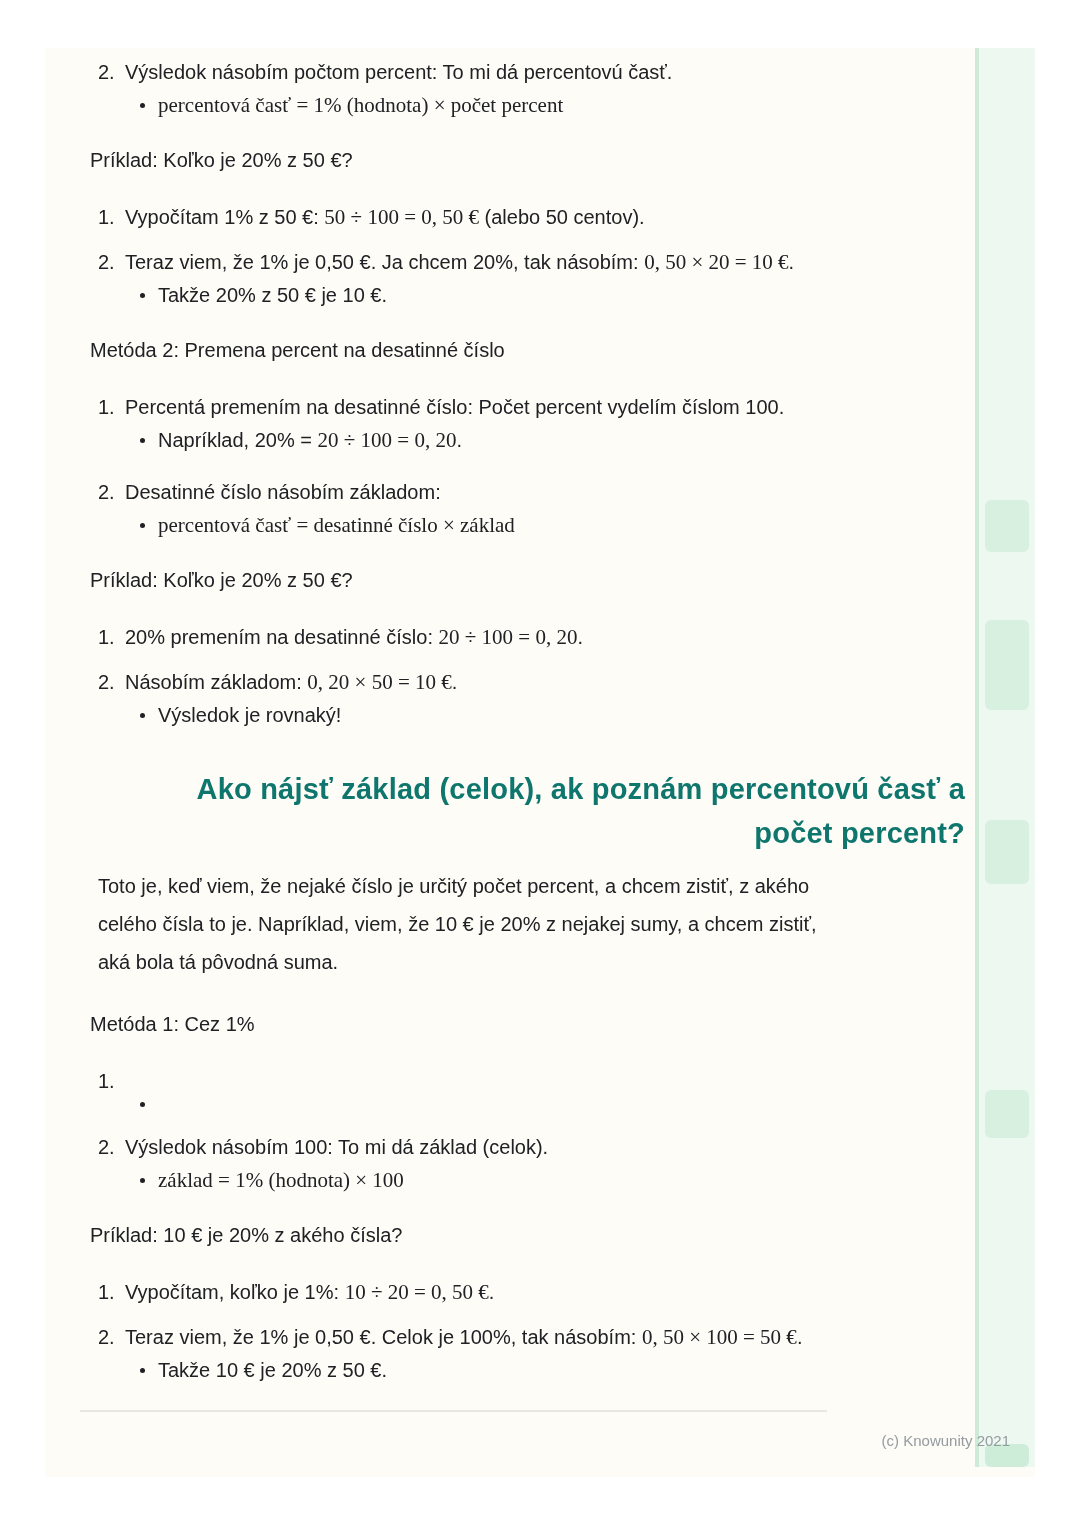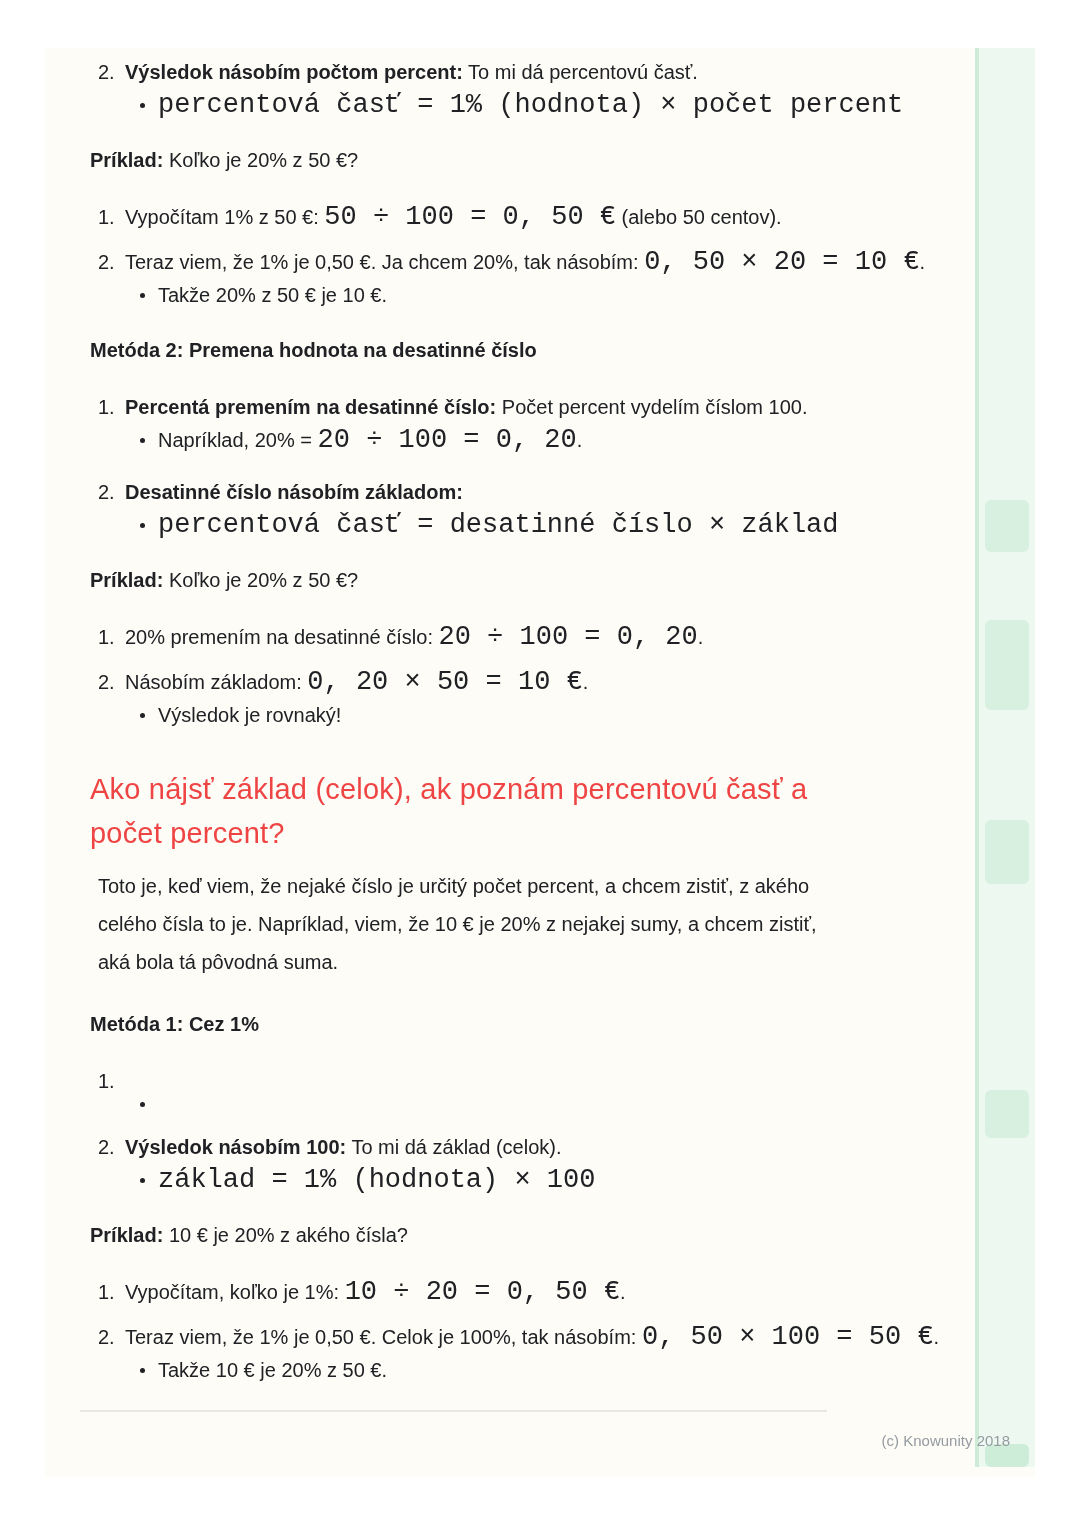--- a/index.html
+++ b/index.html
@@ -45,25 +45,25 @@
     position: relative;
     z-index: 1;
     padding: 12px 70px 0 45px;
     font-size: 20px;
     line-height: 24px;
     color: #202125;
   }
   .content > :first-child { margin-top: 0 !important; }
 
   .seg-normal { }
-  .seg-bold   { font-weight: 700; }
+  .seg-bold   { font-weight: 400; }
   .seg-italic { }
   .seg-math   {
-    font-family: Liberation Mono, monospace;
-    font-size: 27px;
+    font-family: Liberation Serif, serif;
+    font-size: 21px;
   }
 
   .b-numbered {
     display: flex;
     margin: 30px 0 0 8px;
   }
   .b-numbered .num {
     flex: none;
     min-width: 27px;
   }
@@ -83,24 +83,25 @@
     height: 5px;
     border-radius: 50%;
     background: #202125;
     margin-right: 13px;
   }
 
   .b-h2 {
     margin: 40px 0 0 0;
     font-size: 29px;
     line-height: 44px;
-    font-weight: 400;
-    color: #ef4444;
+    font-weight: 700;
+    color: #0f766e;
     letter-spacing: 0.2px;
     white-space: pre-line;
+    text-align: right;
   }
   .b-para {
     margin: 12px 0 0 8px;
     line-height: 38px;
     white-space: pre-line;
   }
   .b-para + .b-label { }
 
   .b-divider {
     height: 2px;
@@ -145,21 +146,21 @@
         <span class="txt"><span class="seg-normal">Vypočítam 1% z 50 €: </span><span class="seg-math">50 ÷ 100 = 0, 50 €</span><span class="seg-normal"> (alebo 50 centov).</span></span>
       </div>
       <div class="b-numbered">
         <span class="num">2.</span>
         <span class="txt"><span class="seg-normal">Teraz viem, že 1% je 0,50 €. Ja chcem 20%, tak násobím: </span><span class="seg-math">0, 50 × 20 = 10 €</span><span class="seg-normal">.</span></span>
       </div>
       <div class="b-bullet">
         <span class="dot"></span>
         <span class="txt"><span class="seg-normal">Takže 20% z 50 € je 10 €.</span></span>
       </div>
-      <div class="b-label"><span class="txt"><span class="seg-bold">Metóda 2: Premena hodnota na desatinné číslo</span></span></div>
+      <div class="b-label"><span class="txt"><span class="seg-bold">Metóda 2: Premena percent na desatinné číslo</span></span></div>
       <div class="b-numbered">
         <span class="num">1.</span>
         <span class="txt"><span class="seg-bold">Percentá premením na desatinné číslo:</span><span class="seg-normal"> Počet percent vydelím číslom 100.</span></span>
       </div>
       <div class="b-bullet">
         <span class="dot"></span>
         <span class="txt"><span class="seg-normal">Napríklad, 20% = </span><span class="seg-math">20 ÷ 100 = 0, 20</span><span class="seg-normal">.</span></span>
       </div>
       <div class="b-numbered">
         <span class="num">2.</span>
@@ -210,14 +211,14 @@
       <div class="b-numbered">
         <span class="num">2.</span>
         <span class="txt"><span class="seg-normal">Teraz viem, že 1% je 0,50 €. Celok je 100%, tak násobím: </span><span class="seg-math">0, 50 × 100 = 50 €</span><span class="seg-normal">.</span></span>
       </div>
       <div class="b-bullet">
         <span class="dot"></span>
         <span class="txt"><span class="seg-normal">Takže 10 € je 20% z 50 €.</span></span>
       </div>
       <div class="b-divider"></div>
     </div>
-  <div class="footer">(c) Knowunity 2018</div>
+  <div class="footer">(c) Knowunity 2021</div>
 </div>
 
 </body></html>

